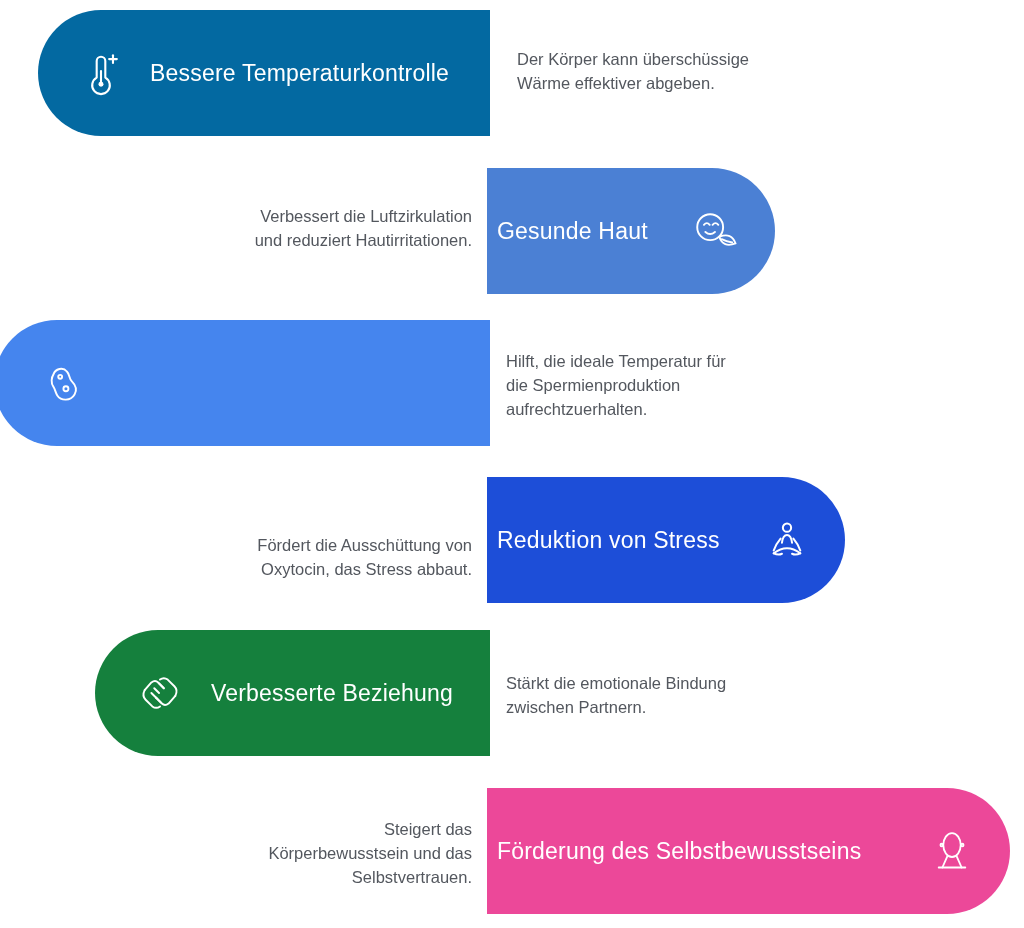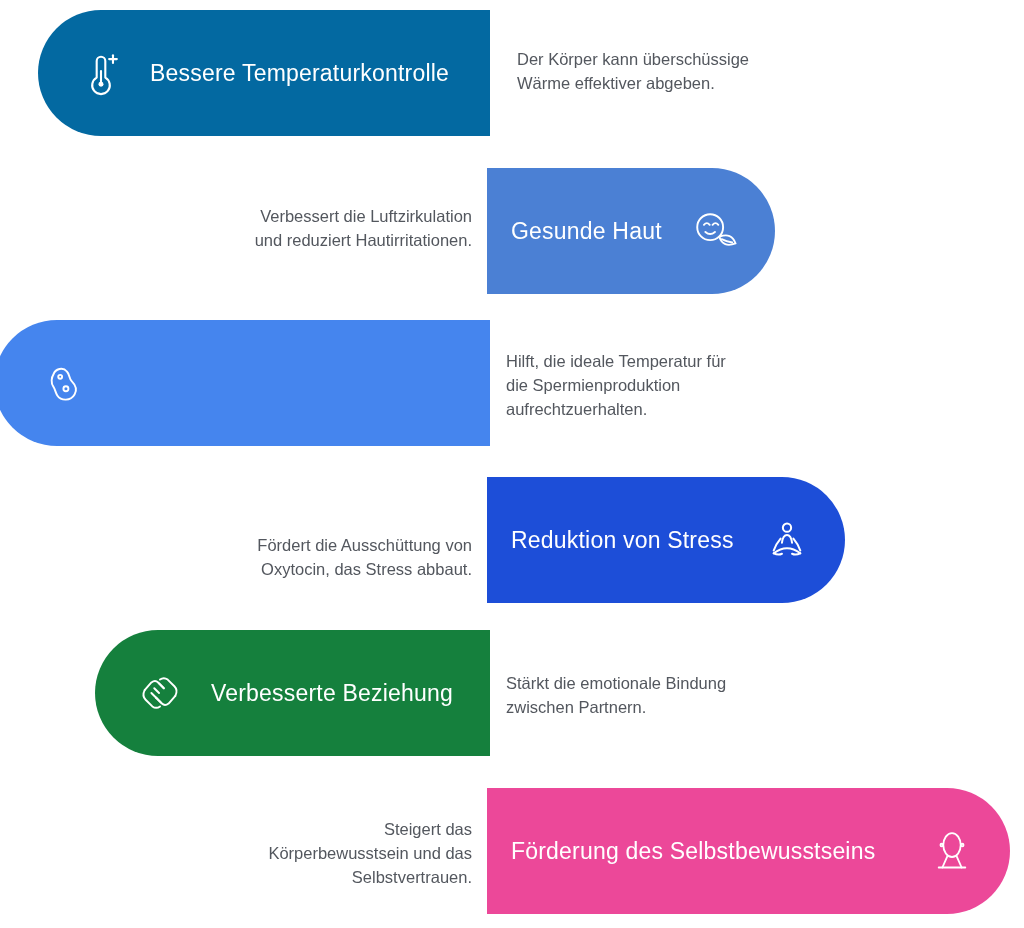--- a/index.html
+++ b/index.html
@@ -11,21 +11,21 @@
   }
   .canvas { position:relative; width:1024px; height:928px; }
 
   .card {
     position:absolute;
     height:126px;
     display:flex;
     align-items:center;
   }
   .side-left  { border-radius:63px 0 0 63px; padding-left:40px; gap:26px; }
-  .side-right { border-radius:0 63px 63px 0; padding-left:24px;align-items:center; }
+  .side-right { border-radius:0 63px 63px 0; padding-left:10px;align-items:center; }
   .side-right .icon { margin-left:auto; margin-right:36px; }
 
   .title {
     color:#ffffff;
     font-size:23px;
     font-weight:500;
     letter-spacing:0.2px;
     white-space:nowrap;
   }
   .icon { display:flex; align-items:center; justify-content:center; flex:0 0 auto; }

